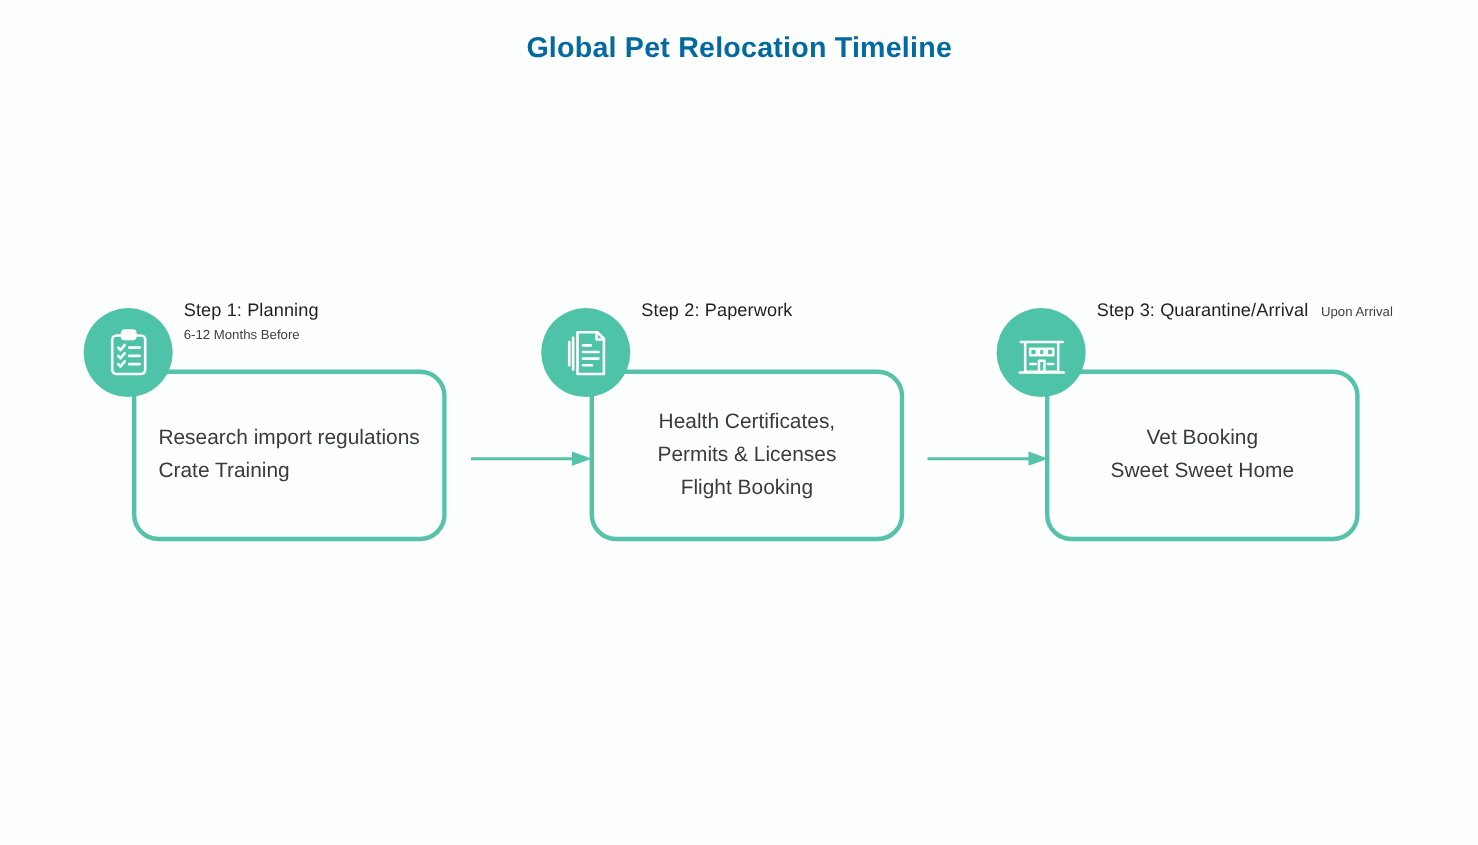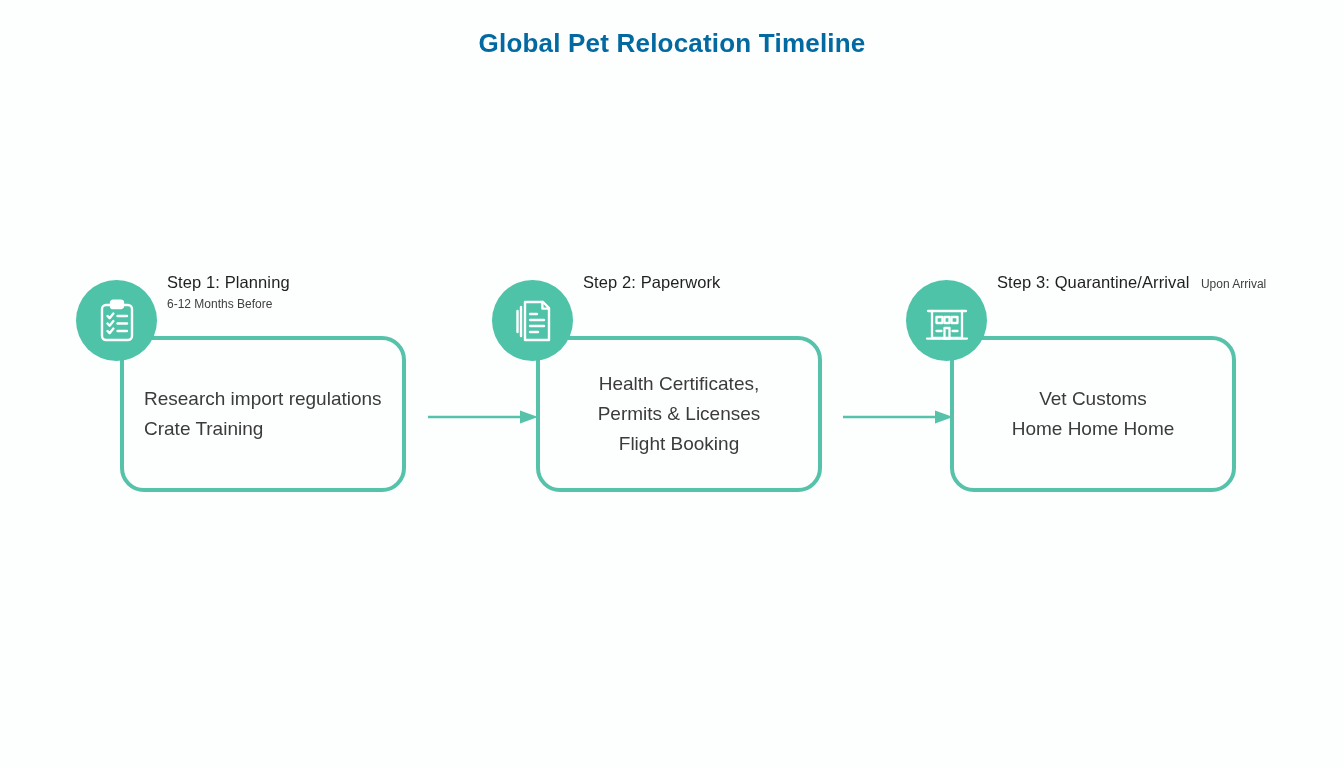--- a/index.html
+++ b/index.html
@@ -229,19 +229,19 @@
       </span>
     </div>
 
     <div class="step-head inline-sub">
       <span class="step-title">Step 3: Quarantine/Arrival</span>
       <span class="step-sub">Upon Arrival</span>
     </div>
 
     <div class="step-box">
       <div class="step-items">
-        <div class="step-item">Vet Customs</div>
-        <div class="step-item">Home Home Home</div>
+        <div class="step-item">Vet Booking</div>
+        <div class="step-item">Sweet Sweet Home</div>
       </div>
     </div>
   </div>
 
 </div>
 
 </body></html>

